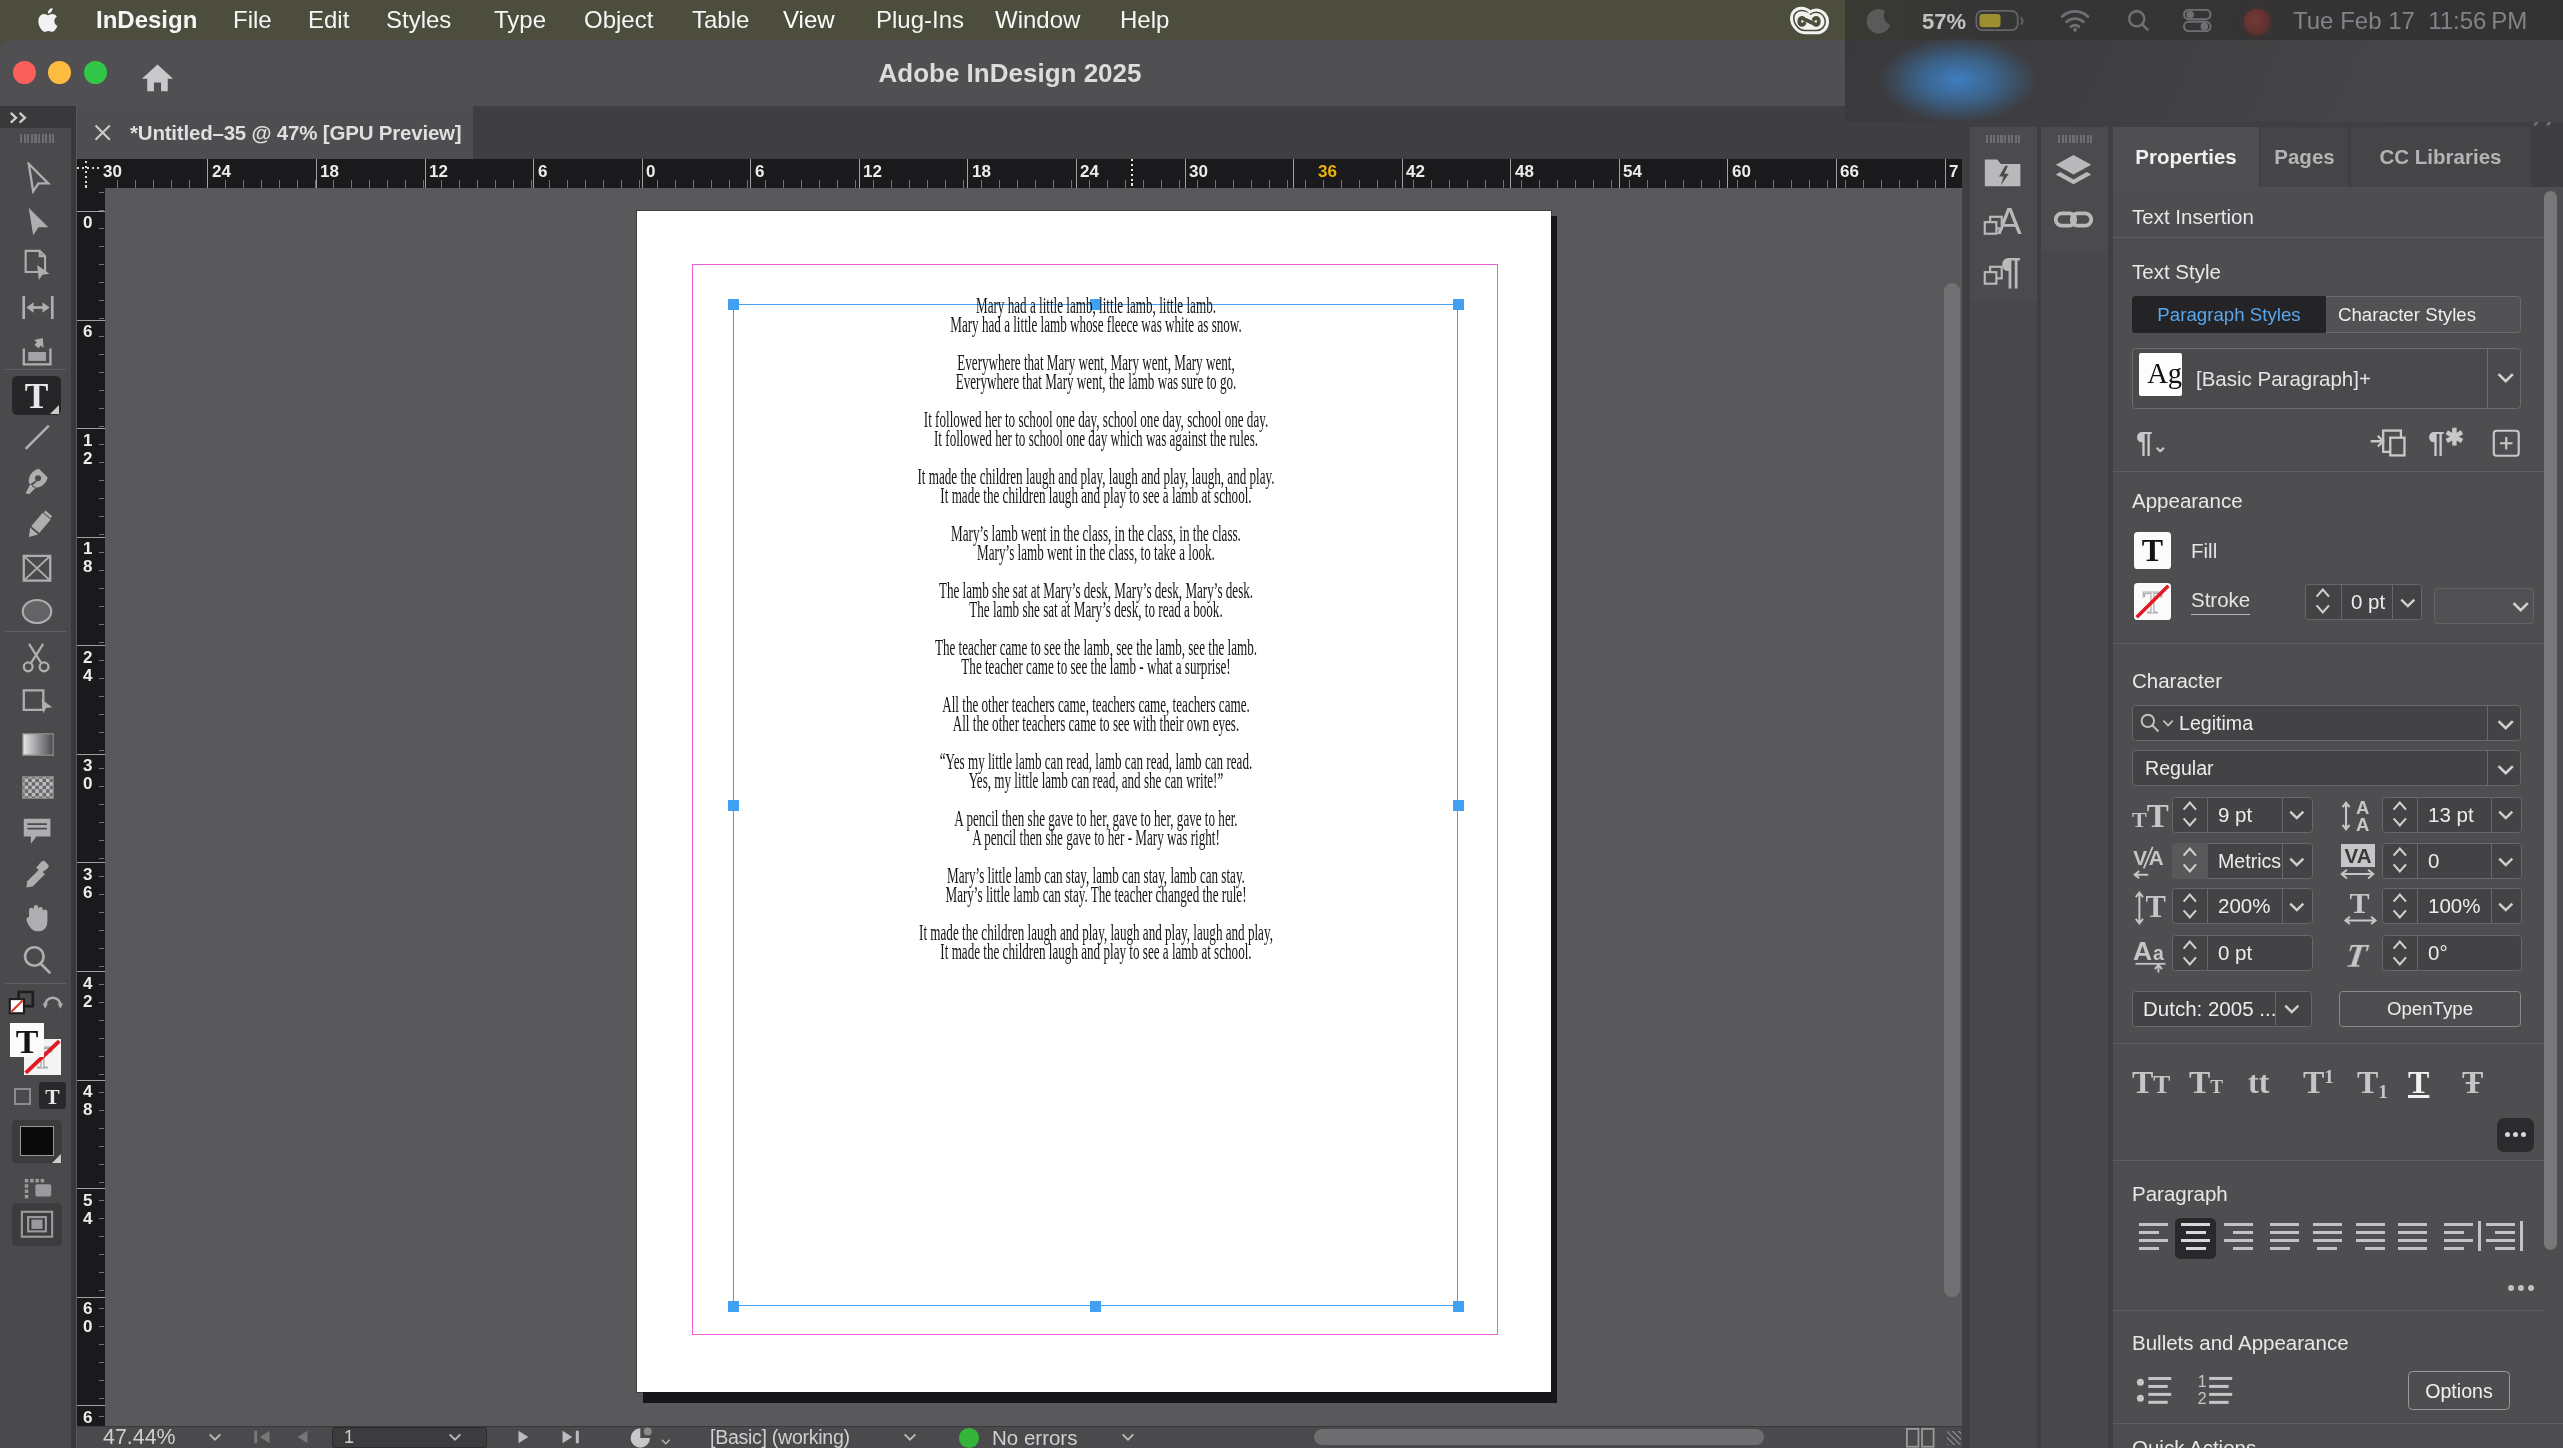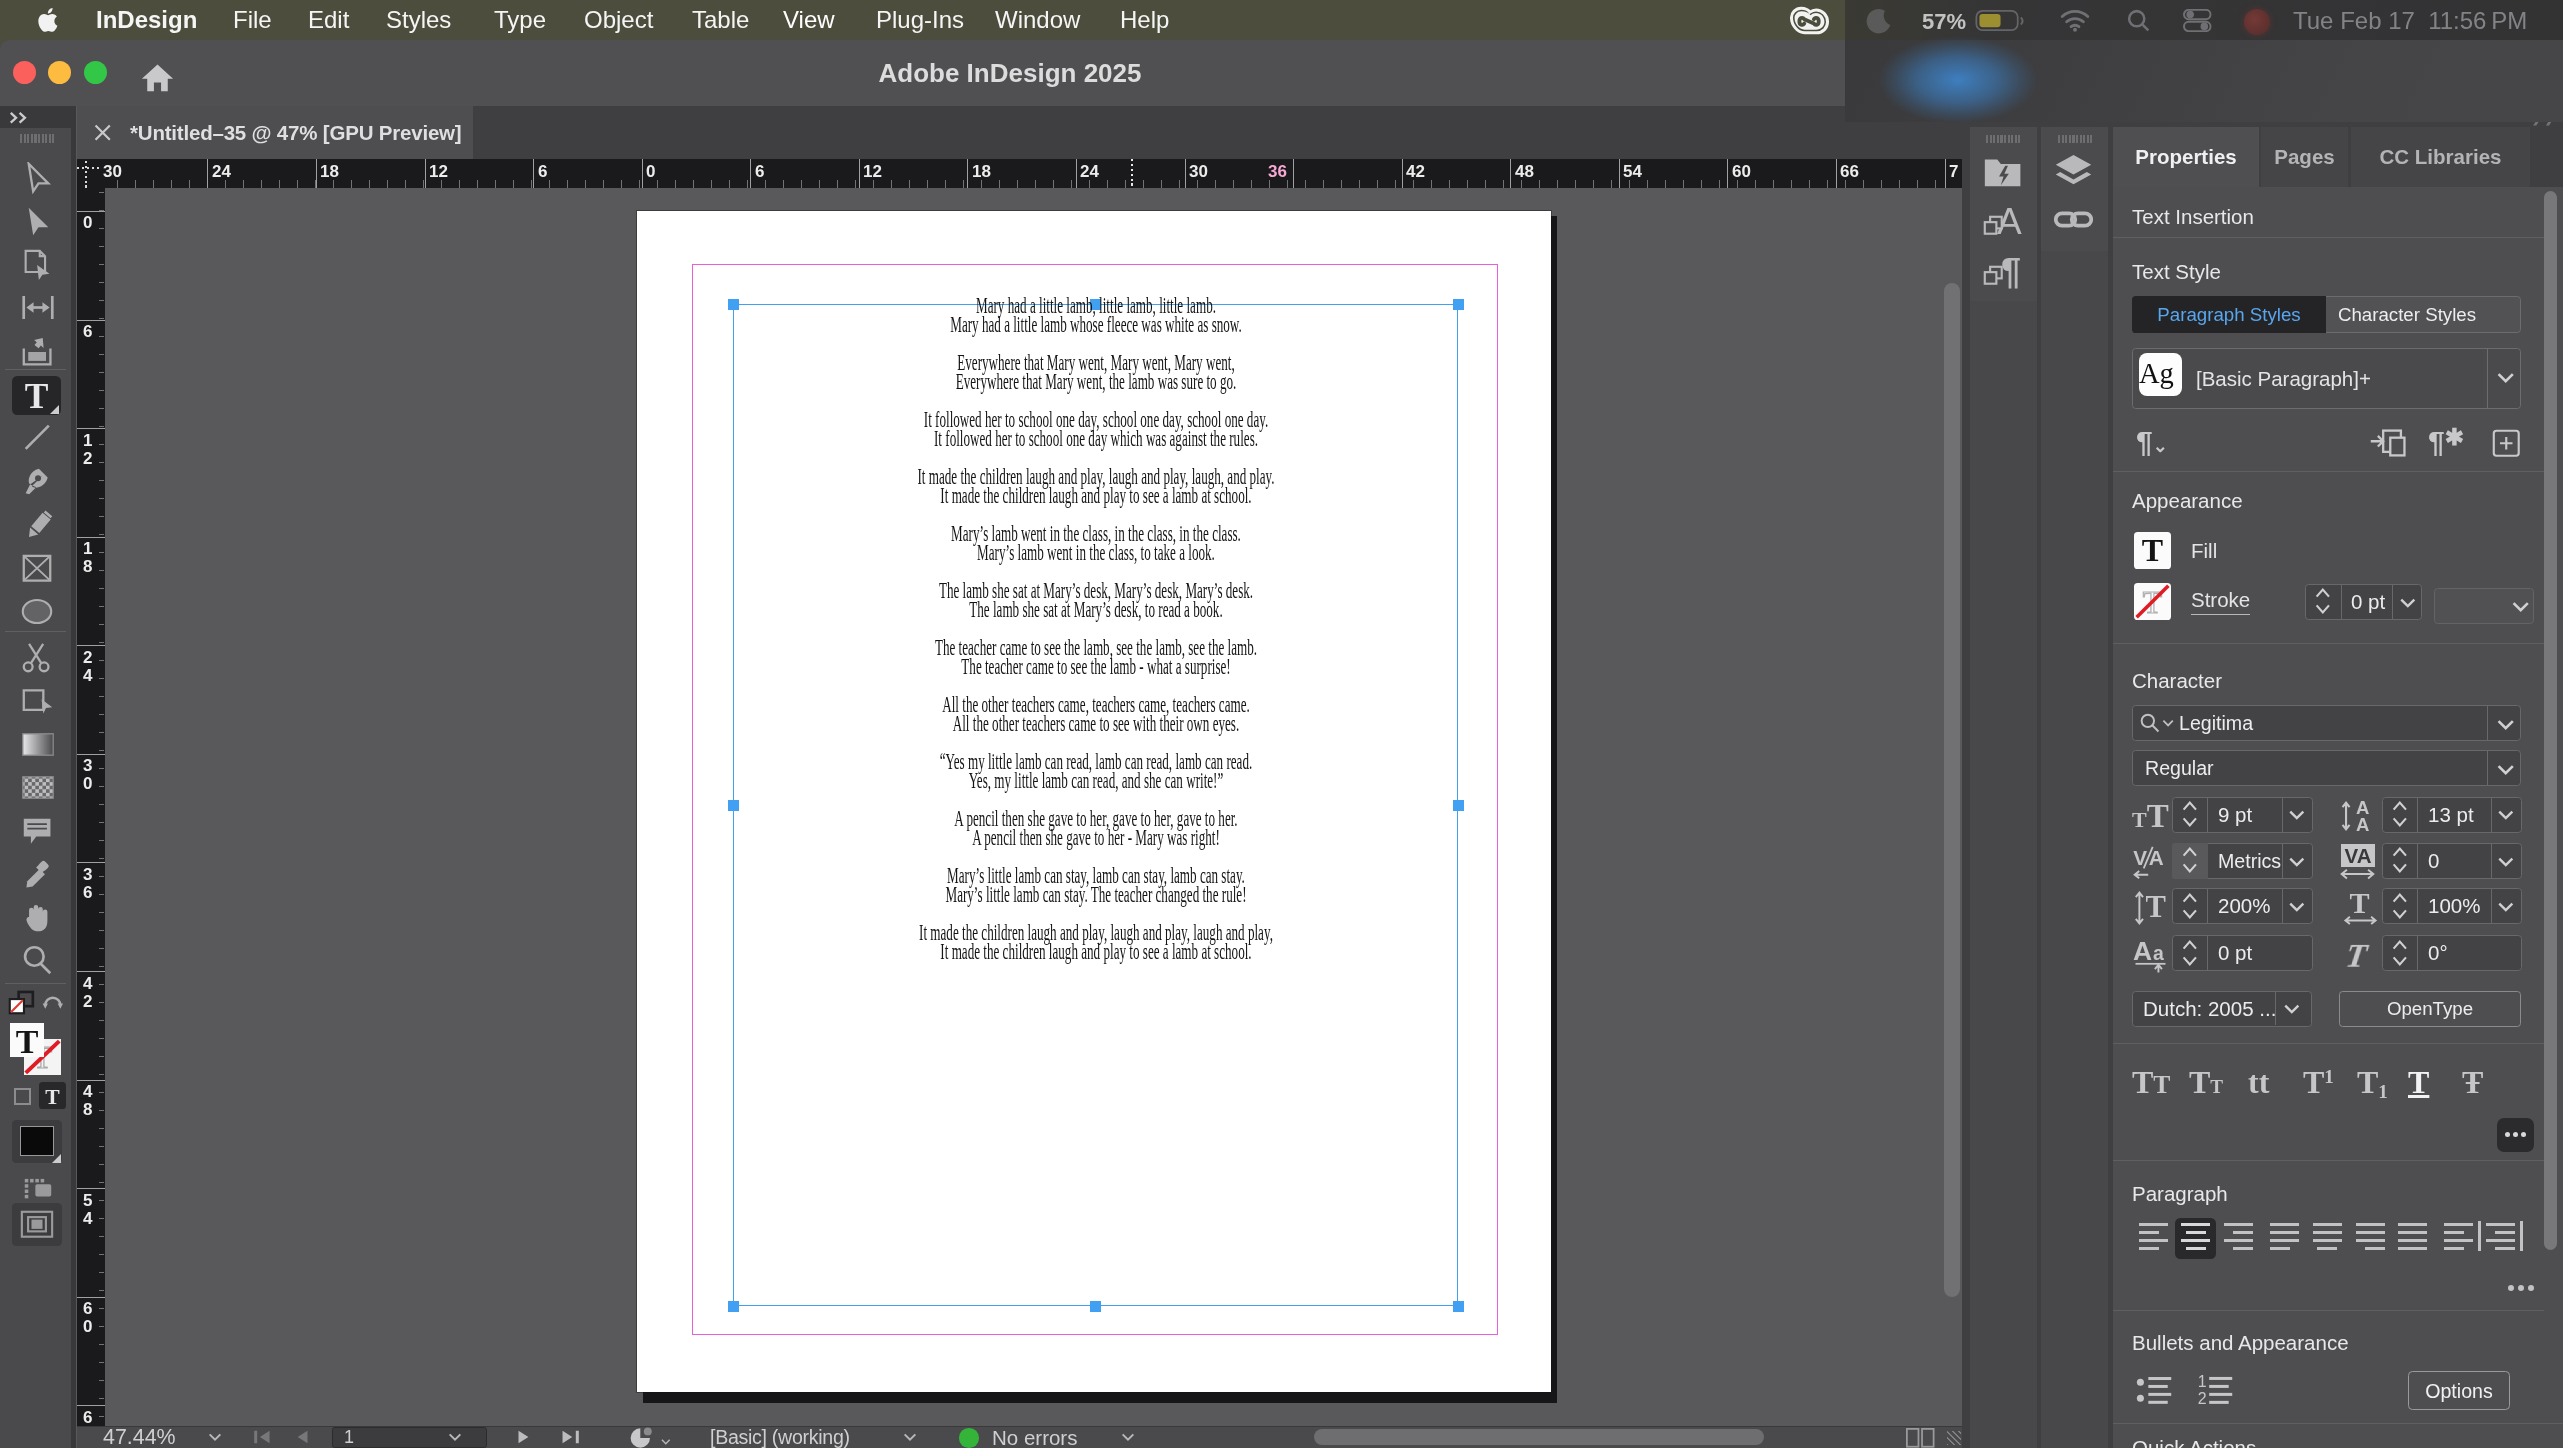--- a/index.html
+++ b/index.html
@@ -225,21 +225,21 @@
 <div class="abs" style="left:755px;top:162px;color:#ececec;font-size:17px;font-weight:700;">6</div>
 <div class="abs" style="left:859px;top:159px;width:1.4px;height:28.5px;background:#9fa0a1;"></div>
 <div class="abs" style="left:863px;top:162px;color:#ececec;font-size:17px;font-weight:700;">12</div>
 <div class="abs" style="left:967px;top:159px;width:1.4px;height:28.5px;background:#9fa0a1;"></div>
 <div class="abs" style="left:972px;top:162px;color:#ececec;font-size:17px;font-weight:700;">18</div>
 <div class="abs" style="left:1076px;top:159px;width:1.4px;height:28.5px;background:#9fa0a1;"></div>
 <div class="abs" style="left:1080px;top:162px;color:#ececec;font-size:17px;font-weight:700;">24</div>
 <div class="abs" style="left:1185px;top:159px;width:1.4px;height:28.5px;background:#9fa0a1;"></div>
 <div class="abs" style="left:1189px;top:162px;color:#ececec;font-size:17px;font-weight:700;">30</div>
 <div class="abs" style="left:1293px;top:159px;width:1.4px;height:28.5px;background:#9fa0a1;"></div>
-<div class="abs" style="left:1268px;top:162px;color:#f9a8d4;font-size:17px;font-weight:700;">36</div>
+<div class="abs" style="left:1318px;top:162px;color:#eab308;font-size:17px;font-weight:700;">36</div>
 <div class="abs" style="left:1402px;top:159px;width:1.4px;height:28.5px;background:#9fa0a1;"></div>
 <div class="abs" style="left:1406px;top:162px;color:#ececec;font-size:17px;font-weight:700;">42</div>
 <div class="abs" style="left:1510px;top:159px;width:1.4px;height:28.5px;background:#9fa0a1;"></div>
 <div class="abs" style="left:1515px;top:162px;color:#ececec;font-size:17px;font-weight:700;">48</div>
 <div class="abs" style="left:1619px;top:159px;width:1.4px;height:28.5px;background:#9fa0a1;"></div>
 <div class="abs" style="left:1623px;top:162px;color:#ececec;font-size:17px;font-weight:700;">54</div>
 <div class="abs" style="left:1727px;top:159px;width:1.4px;height:28.5px;background:#9fa0a1;"></div>
 <div class="abs" style="left:1732px;top:162px;color:#ececec;font-size:17px;font-weight:700;">60</div>
 <div class="abs" style="left:1836px;top:159px;width:1.4px;height:28.5px;background:#9fa0a1;"></div>
 <div class="abs" style="left:1840px;top:162px;color:#ececec;font-size:17px;font-weight:700;">66</div>
@@ -409,21 +409,21 @@
 <div class="abs" style="left:2351px;top:127px;width:179px;height:60px;line-height:60px;text-align:center;color:#b4b4b6;font-size:20.5px;font-weight:700;">CC Libraries</div>
 <div class="abs" style="left:2531px;top:109px;color:#737375;font-size:14.2px;letter-spacing:0.9px;">❯❯</div>
 <div class="abs" style="left:2132px;top:205px;color:#e8e8ea;font-size:20.5px;font-weight:400;">Text Insertion</div>
 <div class="abs" style="left:2113px;top:237px;width:431px;height:0.9px;background:#5f5f61;"></div>
 <div class="abs" style="left:2132px;top:260px;color:#e8e8ea;font-size:20.5px;font-weight:400;">Text Style</div>
 <div class="abs" style="left:2132px;top:296px;width:389px;height:37px;border:0.9px solid #6c6c6e;border-radius:3.6px;background:#525254;"></div>
 <div class="abs" style="left:2132px;top:296px;width:194px;height:37px;background:#242426;border-radius:3.6px 0 0 3.6px;"></div>
 <div class="abs" style="left:2132px;top:296px;width:194px;height:37px;line-height:37px;text-align:center;color:#58a6ee;font-size:18.7px;">Paragraph Styles</div>
 <div class="abs" style="left:2326px;top:296px;width:162px;height:37px;line-height:37px;text-align:center;color:#ededef;font-size:18.7px;">Character Styles</div>
 <div class="abs" style="left:2132px;top:348px;width:389px;height:61px;border:0.9px solid #6c6c6e;border-radius:3.6px;background:#4a4a4c;"></div>
-<div class="abs" style="left:2139px;top:353px;width:43px;height:43px;background:#fdfdfd;border-radius:8px;color:#111;font-size:28.5px;text-align:left;line-height:41px;font-family:'Liberation Serif',serif;">Ag</div>
+<div class="abs" style="left:2139px;top:353px;width:43px;height:43px;background:#fdfdfd;border-radius:2px;color:#111;font-size:28.5px;text-align:right;line-height:41px;font-family:'Liberation Serif',serif;">Ag</div>
 <div class="abs" style="left:2196px;top:367px;color:#e4e4e6;font-size:20.5px;font-weight:400;">[Basic Paragraph]+</div>
 <div class="abs" style="left:2487px;top:349px;width:0.9px;height:59px;background:#6c6c6e;"></div>
 <svg class="abs" style="left:2495px;top:367px" width="21.4" height="21.4" viewBox="0 0 18 18">
     <path fill="none" stroke="#d0d0d2" stroke-width="2.2" d="M3 6 L9 12 L15 6"></path>
   </svg>
 <div class="abs" style="left:2136px;top:425px;color:#c8c8ca;font-size:30px;font-weight:700;">¶<span style="font-size:18px;">⌄</span></div>
 <svg class="abs" style="left:2369px;top:427px" width="39" height="32" viewBox="0 0 44 36">
     <g fill="none" stroke="#c8c8ca" stroke-width="2.6">
       <rect x="16" y="4" width="20" height="24"></rect>
       <rect x="24" y="12" width="16" height="20" fill="#4e4e50"></rect>

